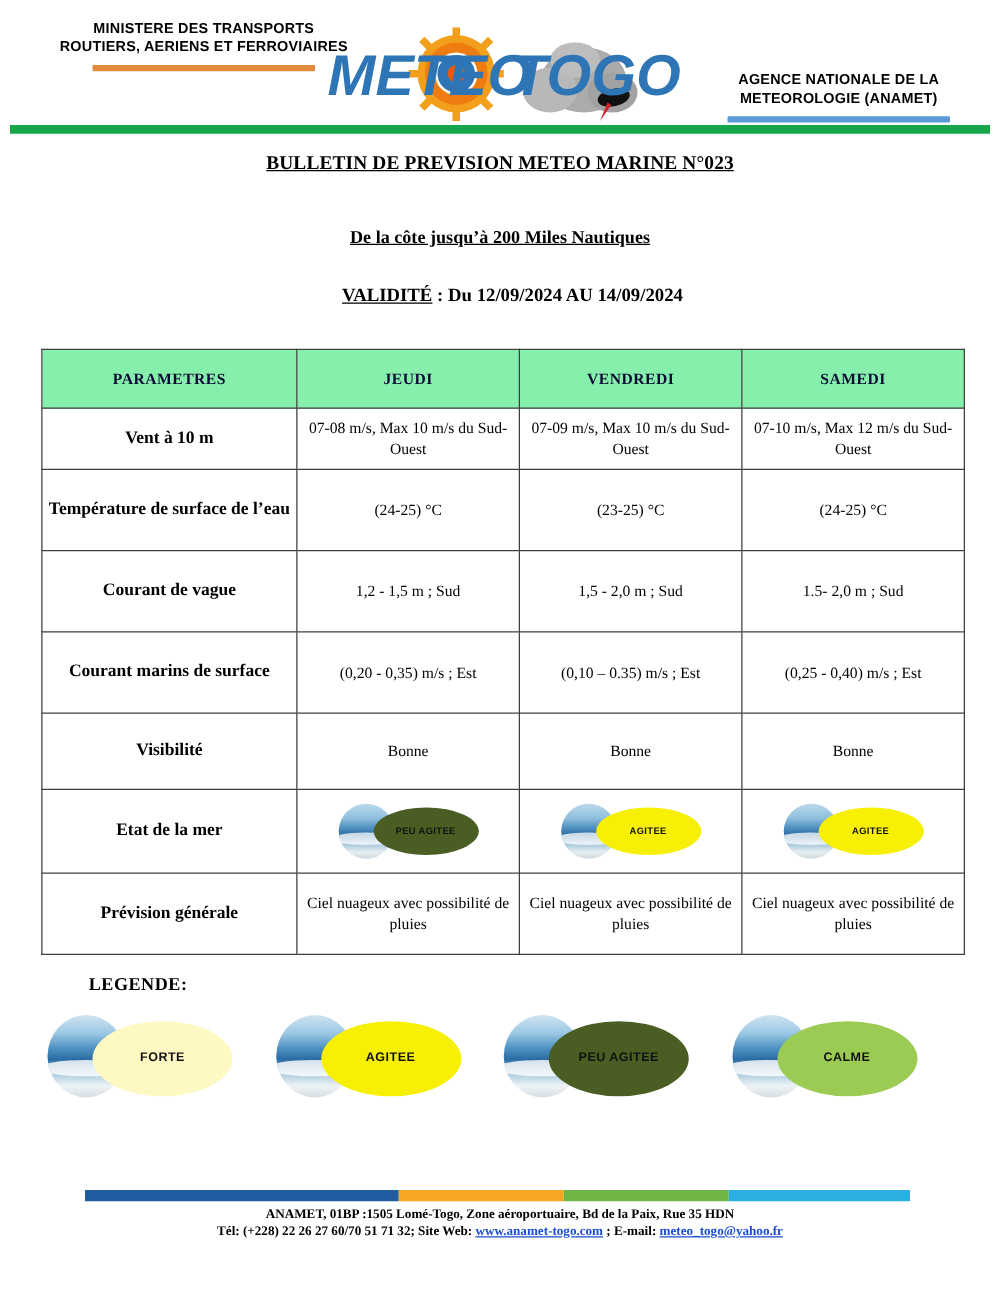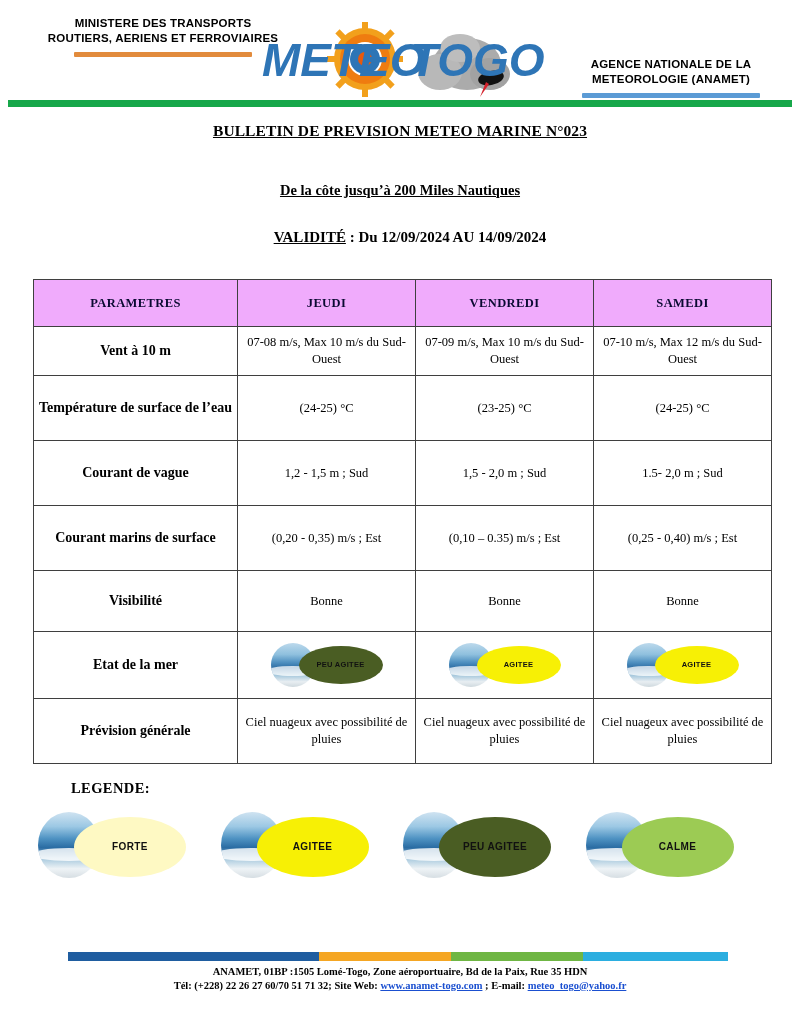--- a/index.html
+++ b/index.html
@@ -117,21 +117,21 @@
     border-collapse: collapse;
     width: 738px;
     table-layout: fixed;
   }
   table.bulletin td, table.bulletin th {
     border: 1px solid #3f3f3f;
     vertical-align: middle;
     padding: 4px 5px;
   }
   table.bulletin thead th {
-    background: #f0abfc;
+    background: #86efac;
     color: #0a0a32;
     font-family: "Liberation Serif", serif;
     font-weight: bold;
     font-size: 12.5px;
     letter-spacing: 0.4px;
     height: 38px;
     text-align: center;
   }
   td.param {
     font-family: "Liberation Serif", serif;

